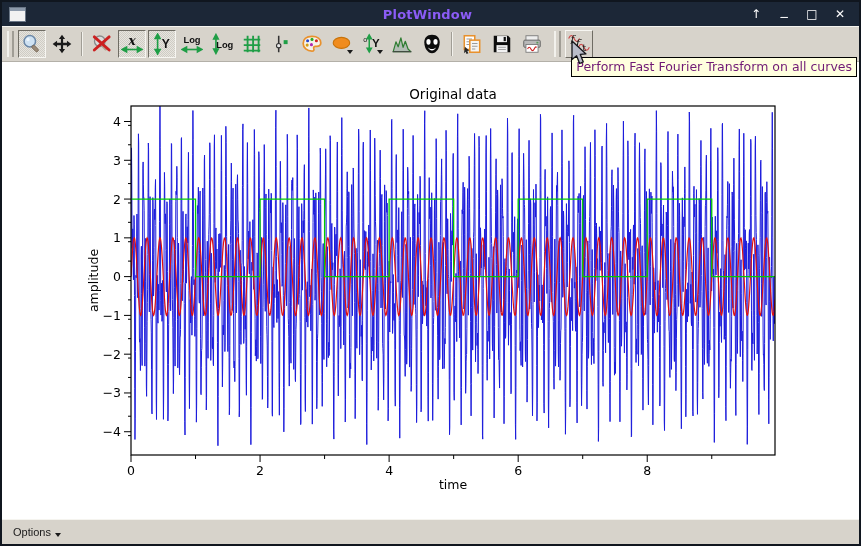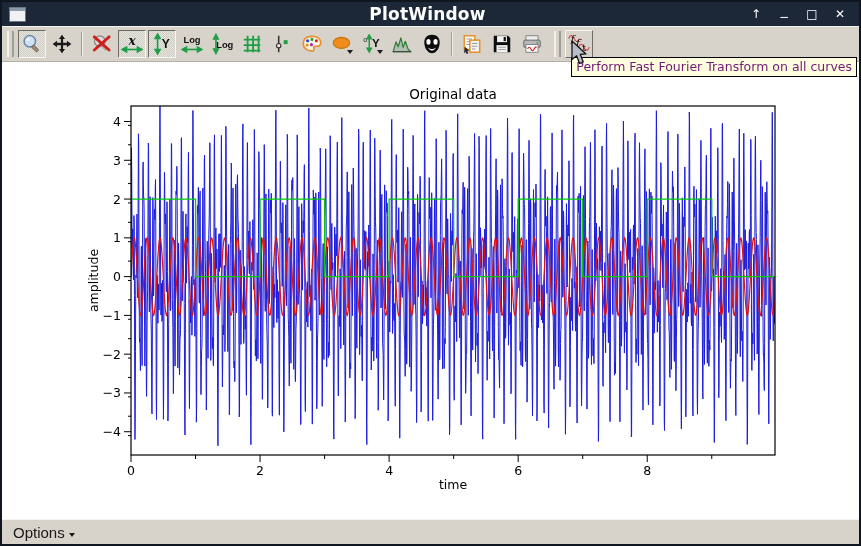--- a/index.html
+++ b/index.html
@@ -1,21 +1,21 @@
 <!DOCTYPE html>
 <html><head>
 <meta charset="utf-8">
 <style>
   html,body{margin:0;padding:0;background:#555;font-family:"DejaVu Sans",sans-serif;}
   .window{position:relative;width:861px;height:546px;box-sizing:border-box;border:2px solid #10161f;background:#fff;display:flex;flex-direction:column;overflow:hidden;}
   
   .titlebar{height:24px;background:#1c2737;display:flex;align-items:center;position:relative;flex:0 0 auto;}
   .titlebar .appicon{width:15px;height:13px;margin-left:7px;background:#f2f2f2;border:1px solid #6a7686;position:relative;}
   .titlebar .appicon::before{content:"";position:absolute;left:0;top:0;right:0;height:3px;background:#8d9aab;}
-  .titlebar .title{position:absolute;left:0;right:6px;text-align:center;color:#ffffff;font-weight:bold;font-size:17px;letter-spacing:.2px;}
+  .titlebar .title{position:absolute;left:0;right:6px;text-align:center;color:#8b5cf6;font-weight:bold;font-size:13px;letter-spacing:.2px;}
   .winctrls{margin-left:auto;display:flex;align-items:center;gap:14px;padding-right:12px;z-index:2;}
   .winctrls .wc{color:#fff;font-size:12px;width:14px;text-align:center;cursor:default;line-height:24px;}
   .wc.min{transform:translateY(3px);}
   
   .toolbar-row{height:34px;background:#d7d3cb;border-top:1px solid #f5f4ef;border-bottom:1px solid #b3b0a8;display:flex;align-items:center;flex:0 0 auto;padding-left:4px;}
   .tb{display:flex;align-items:center;height:100%;}
   .tb-handle{width:7px;height:26px;margin:0 3px 0 1px;border-left:2px solid #f2f1ec;border-right:2px solid #a09d95;box-sizing:border-box;}
   .tb-sep{width:0;height:24px;border-left:1px solid #a09d95;border-right:1px solid #f2f1ec;margin:0 4px;}
   .tbtn{position:relative;width:28px;height:28px;margin:0 1px;display:flex;align-items:center;justify-content:center;border:1px solid transparent;box-sizing:border-box;background:transparent;padding:0;}
   .tbtn svg{display:block;}
@@ -24,21 +24,21 @@
   .caret{position:absolute;right:2px;bottom:3px;width:0;height:0;border-left:3px solid transparent;border-right:3px solid transparent;border-top:4px solid #1a1a1a;}
   .tools-tb{margin-left:6px;}
   
   .canvas{flex:1 1 auto;background:#ffffff;position:relative;padding-left:36px;}
   .canvas svg{position:absolute;left:0;top:0;}
   
   .tooltip{position:absolute;top:55px;right:2px;background:#ffffdf;border:1px solid #000;color:#701a75;font-size:12.5px;padding:1px 4px 2px 4px;white-space:nowrap;z-index:30;}
   .cursor{position:absolute;left:567px;top:38px;z-index:31;}
   
   .statusbar{height:24px;background:#d7d3cb;border-top:1px solid #f5f4ef;display:flex;align-items:center;flex:0 0 auto;}
-  .options-btn{display:flex;align-items:center;gap:4px;margin-left:7px;font-size:15px;color:#1a1a1a;background:transparent;border:none;padding:2px 4px;}
+  .options-btn{display:flex;align-items:center;gap:4px;margin-left:7px;font-size:11px;color:#1a1a1a;background:transparent;border:none;padding:2px 4px;}
   .options-caret{width:0;height:0;border-left:3.5px solid transparent;border-right:3.5px solid transparent;border-top:4.5px solid #1a1a1a;transform:translateY(3px);}
 </style>
 </head>
 <body>
 
 <div class="window">
 
   <div class="titlebar">
     <div class="appicon"></div>
     <span class="title">PlotWindow</span>

